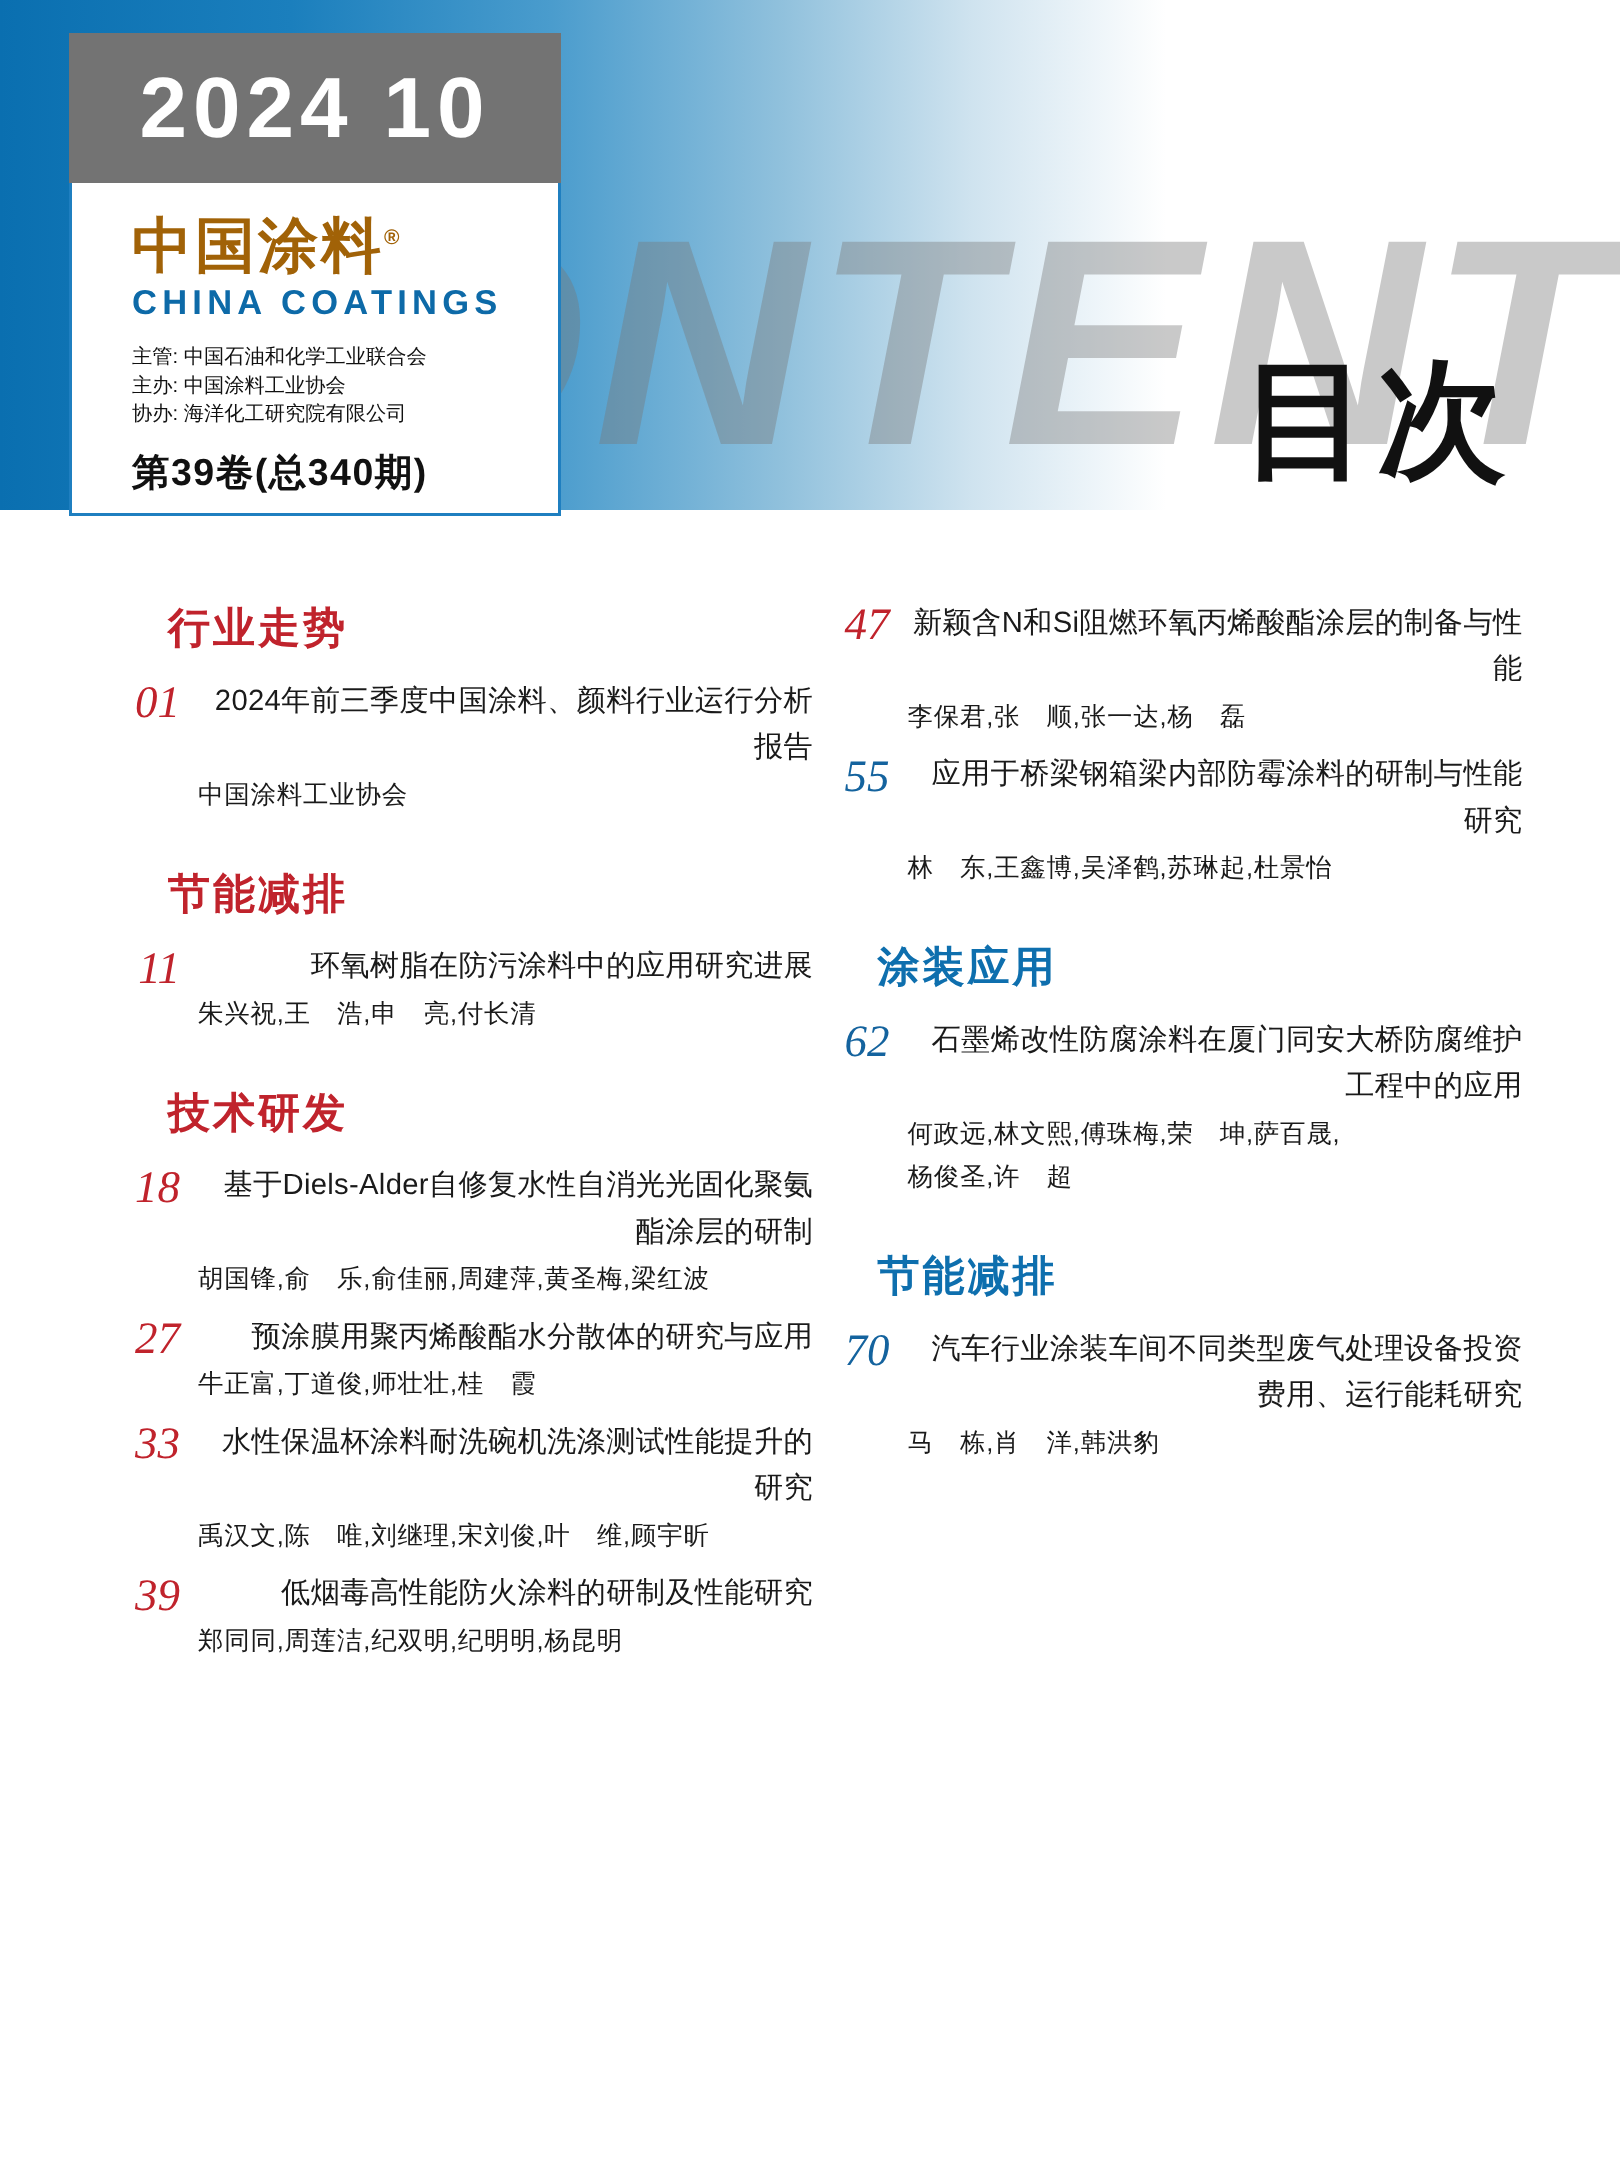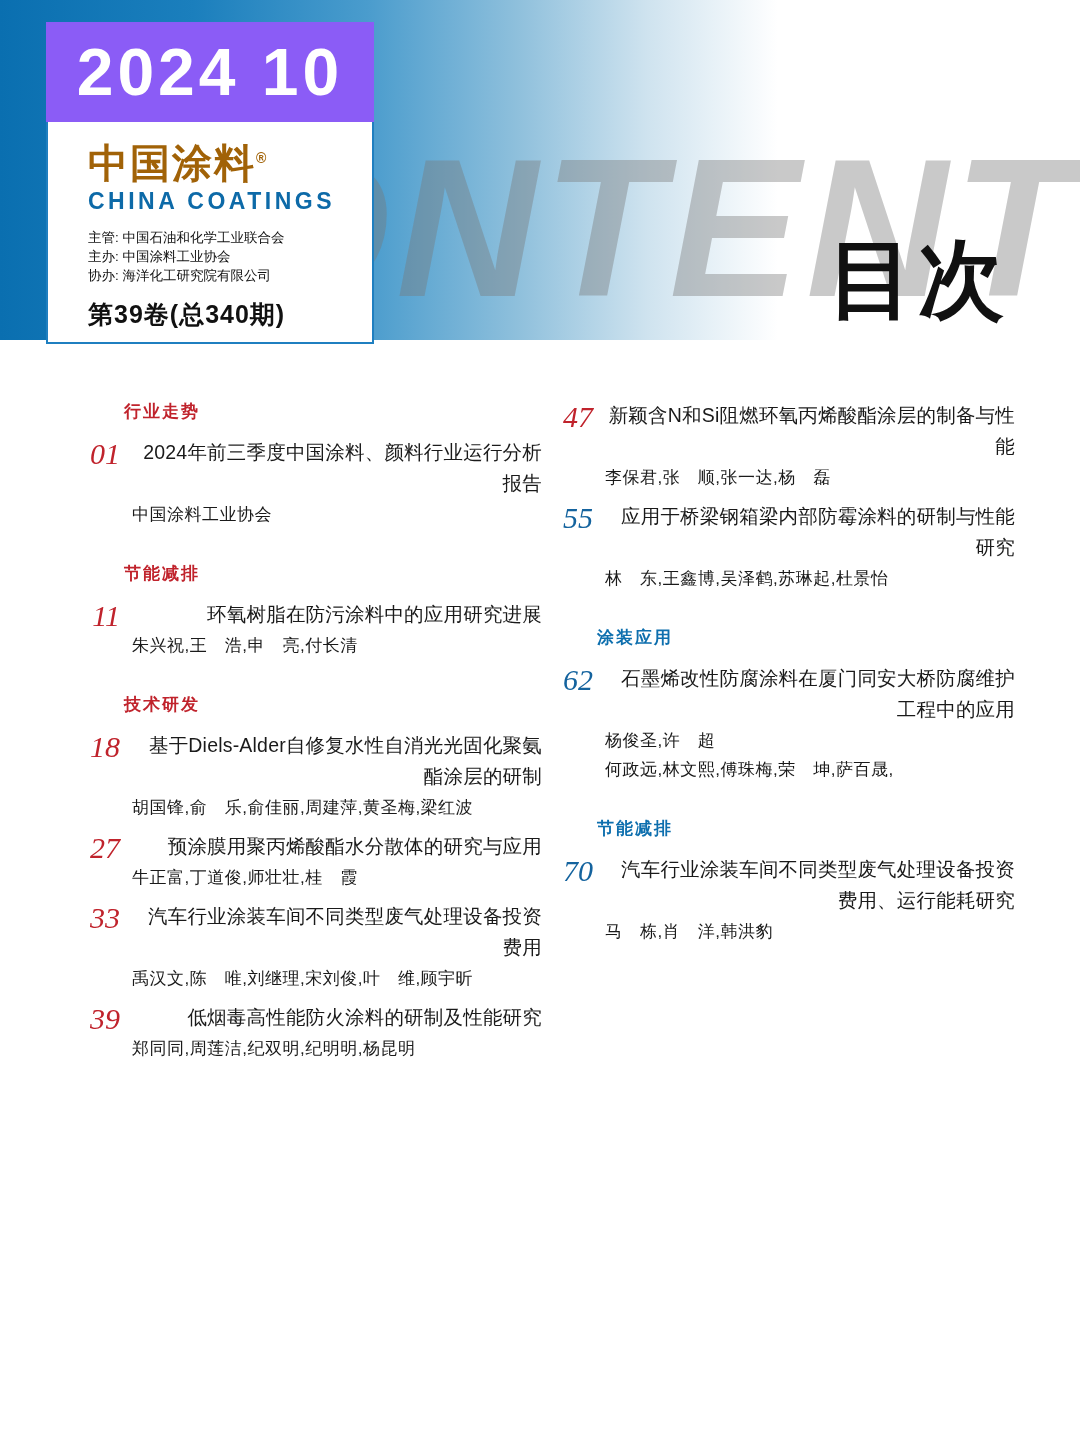--- a/index.html
+++ b/index.html
@@ -59,25 +59,25 @@
     background: #ffffff;
     border: 2px solid #1f7fc0;
     box-sizing: border-box;
   }
   .mast-date {
     position: absolute;
     left: 46px;
     top: 22px;
     width: 328px;
     height: 100px;
-    background: #8b5cf6;
+    background: #737373;
     color: #ffffff;
     font-family: "Liberation Sans", sans-serif;
     font-weight: bold;
-    font-size: 66px;
+    font-size: 57px;
     letter-spacing: 4px;
     display: flex;
     align-items: center;
     justify-content: center;
     box-sizing: border-box;
   }
   .mast-cn {
     position: absolute;
     left: 88px;
     top: 136px;
@@ -142,23 +142,23 @@
     position: absolute;
     top: 0;
     width: 470px;
   }
   .col-left { left: 72px; }
   .col-right { left: 545px; }
 
   .section-title {
     font-family: Liberation Serif, serif;
     font-weight: bold;
-    font-size: 17px;
+    font-size: 28px;
     letter-spacing: 2px;
-    margin: 0 0 14px 52px;
+    margin: 0 0 14px 40px;
   }
   .section-red { color: #c0232c; }
   .section-blue { color: #0e6fae; }
 
   .sec { margin-bottom: 34px; }
 
   .entry {
     position: relative;
     margin-bottom: 10px;
     min-height: 30px;
@@ -252,21 +252,21 @@
       </div>
 
       <div class="entry">
         <div class="entry-page">27</div>
         <div class="entry-title">预涂膜用聚丙烯酸酯水分散体的研究与应用</div>
         <div class="entry-authors">牛正富,丁道俊,师壮壮,桂　霞</div>
       </div>
 
       <div class="entry">
         <div class="entry-page">33</div>
-        <div class="entry-title">汽车行业涂装车间不同类型废气处理设备投资费用</div>
+        <div class="entry-title">水性保温杯涂料耐洗碗机洗涤测试性能提升的研究</div>
         <div class="entry-authors">禹汉文,陈　唯,刘继理,宋刘俊,叶　维,顾宇昕</div>
       </div>
 
       <div class="entry">
         <div class="entry-page">39</div>
         <div class="entry-title">低烟毒高性能防火涂料的研制及性能研究</div>
         <div class="entry-authors">郑同同,周莲洁,纪双明,纪明明,杨昆明</div>
       </div>
     </div>
   </div>
@@ -285,22 +285,22 @@
         <div class="entry-title">应用于桥梁钢箱梁内部防霉涂料的研制与性能研究</div>
         <div class="entry-authors">林　东,王鑫博,吴泽鹤,苏琳起,杜景怡</div>
       </div>
     </div>
 
     <div class="sec">
       <div class="section-title section-blue">涂装应用</div>
       <div class="entry">
         <div class="entry-page blue">62</div>
         <div class="entry-title">石墨烯改性防腐涂料在厦门同安大桥防腐维护工程中的应用</div>
+        <div class="entry-authors">何政远,林文熙,傅珠梅,荣　坤,萨百晟,</div>
         <div class="entry-authors">杨俊圣,许　超</div>
-        <div class="entry-authors">何政远,林文熙,傅珠梅,荣　坤,萨百晟,</div>
       </div>
     </div>
 
     <div class="sec">
       <div class="section-title section-blue">节能减排</div>
       <div class="entry">
         <div class="entry-page blue">70</div>
         <div class="entry-title">汽车行业涂装车间不同类型废气处理设备投资费用、运行能耗研究</div>
         <div class="entry-authors">马　栋,肖　洋,韩洪豹</div>
       </div>

